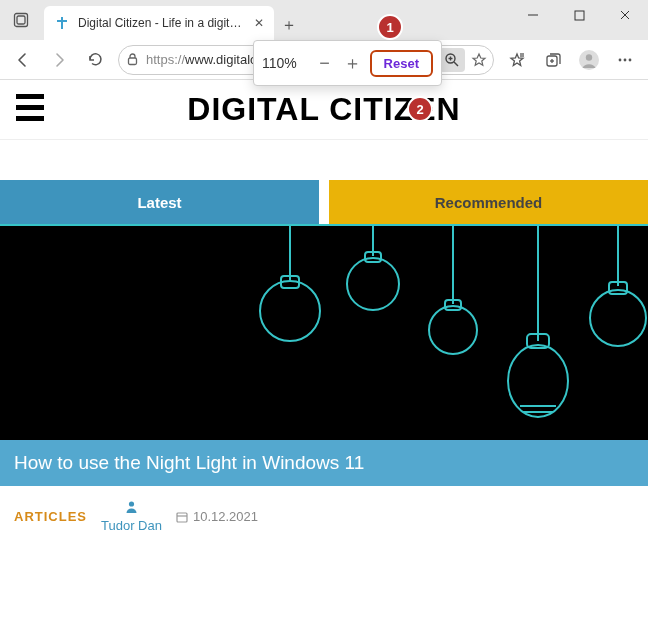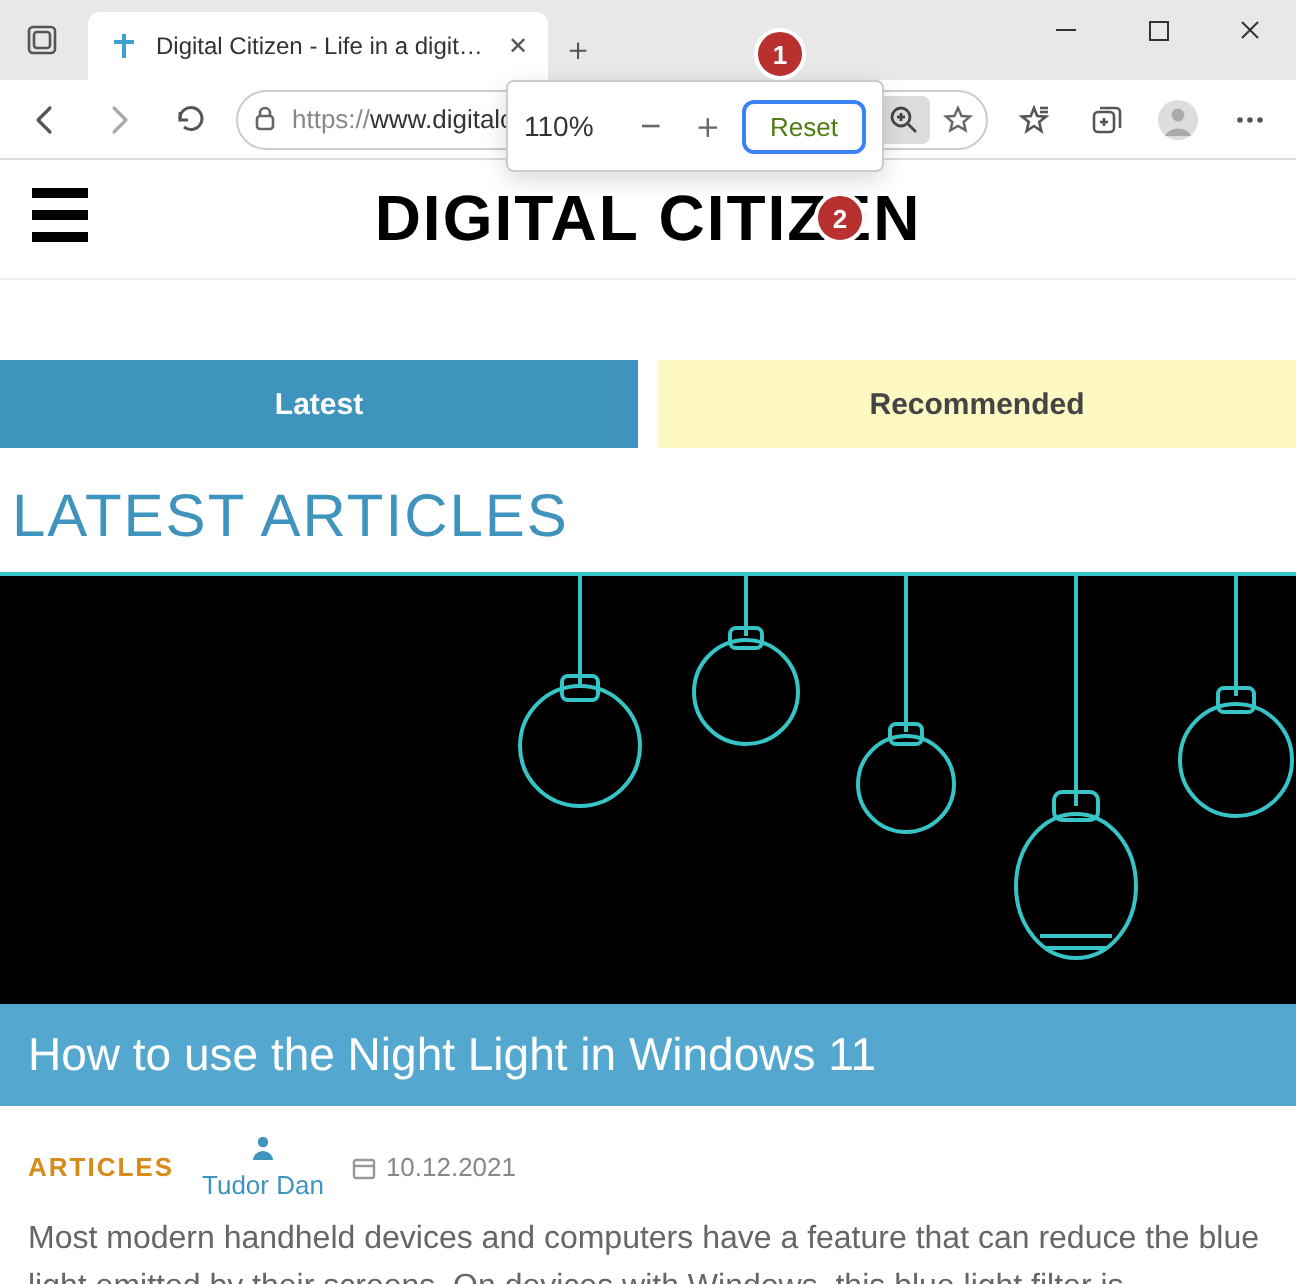--- a/index.html
+++ b/index.html
@@ -103,26 +103,27 @@
     box-shadow:0 4px 12px rgba(0,0,0,.15);
     display:flex;
     align-items:center;
     padding:16px 8px;
     gap:6px;
     z-index:50;
   }
   .zoom-popup .pct { font-size:14px; width:50px;}
   .zoom-popup .zbtn { width:28px;height:28px;display:flex;align-items:center;justify-content:center;color:#666;font-size:18px;}
   .zoom-popup .reset-btn {
-    border:2px solid #3b82f6;
+    border:2px solid #c2410c;
     border-radius:6px;
     padding:4px 12px;
     font-size:13px;
-    color:#4d7c0f;
+    color:#6d28d9;
     background:#fff;
+    font-weight:bold;
   }
 
   
   .badge {
     position:absolute;
     width:26px;height:26px;border-radius:50%;
     background:#b9312f;border:2px solid #fff;
     color:#fff;display:flex;align-items:center;justify-content:center;
     font-size:13px;font-weight:bold;
     z-index:100;
@@ -146,35 +147,35 @@
   }
 
   .tabs-row{
     display:flex;gap:10px;margin-top:40px;padding:0 0px;
   }
   .page-tab{
     flex:1;height:44px;display:flex;align-items:center;justify-content:center;
     font-size:15px;font-weight:600;
   }
   .page-tab.active{background:#3e94bd;color:#fff;}
-  .page-tab.inactive{background:#fef9c3;color:#444;}
+  .page-tab.inactive{background:#eab308;color:#444;}
 
   .section-title{
     font-size:30px;font-weight:300;color:#3e94bd;margin:18px 0 10px 6px;
     letter-spacing:1px;
   }
 
   .hero{
     height:216px;background:#000;position:relative;overflow:hidden;
     border-top:2px solid #36c4c7;
   }
   .hero svg{position:absolute;top:0;left:0;}
 
   .article-title-bar{
-    background:#54a8cf;color:#fff;padding:12px 14px;font-size:23px;font-weight:400;
+    background:#54a8cf;color:#fff;padding:12px 14px;font-size:19px;font-weight:400;
   }
   .article-meta{
     display:flex;align-items:center;gap:14px;padding:14px 14px 8px;font-size:13px;
   }
   .article-meta .cat{color:#d78b1a;font-weight:700;letter-spacing:1px;}
   .article-meta .author{color:#3e94bd;display:flex;align-items:center;gap:5px;flex-direction:column;}
   .article-meta .date{color:#888;display:flex;align-items:center;gap:5px;}
   .article-body{
     padding:0 14px;font-size:16px;color:#666;line-height:1.5;
   }
@@ -313,21 +314,20 @@
         <span></span>
     </div>
     <div class="site-title">DIGITAL CITIZEN</div>
   </div>
 
   <div class="tabs-row">
     <div class="page-tab active">Latest</div>
     <div class="page-tab inactive">Recommended</div>
   </div>
 
-  <h2 class="section-title">LATEST ARTICLES</h2>
 
   <div class="hero">
     <svg width="648" height="216" viewBox="0 0 648 216">
       <rect width="648" height="216" fill="#000"></rect>
 
       <g stroke="#36c4c7" stroke-width="2" fill="none">
         <line x1="290" y1="0" x2="290" y2="55"></line>
         <circle cx="290" cy="85" r="30"></circle>
         <rect x="281" y="50" width="18" height="12" rx="3"></rect>
 
@@ -369,14 +369,13 @@
       <span>
         <svg width="12" height="12" viewBox="0 0 12 12">
             <rect x="1" y="2" width="10" height="9" rx="1" fill="none" stroke="#999" stroke-width="1.2"></rect>
             <line x1="1" y1="5" x2="11" y2="5" stroke="#999" stroke-width="1.2"></line>
           </svg>
       </span>
       <span>10.12.2021</span>
     </span>
   </div>
 
-  <div class="article-body">Most modern handheld devices and computers have a feature that can reduce the blue light emitted by their screens. On devices with Windows, this blue light filter is</div>
 </div>
 
 </body></html>

